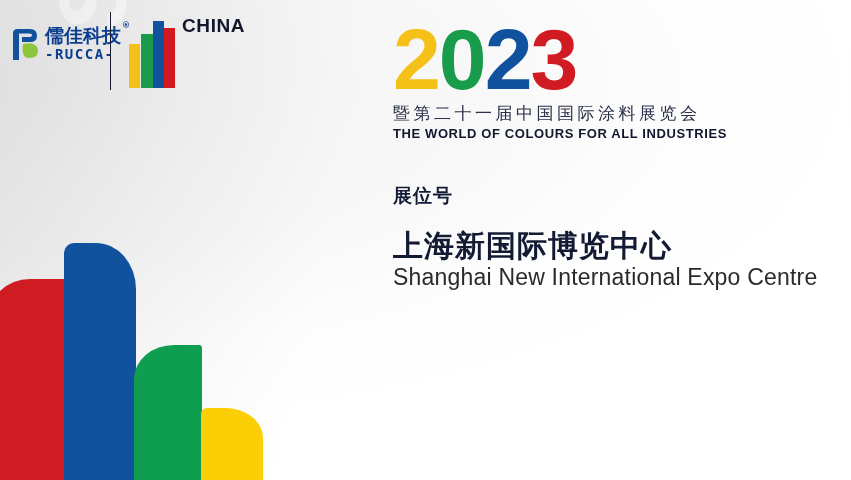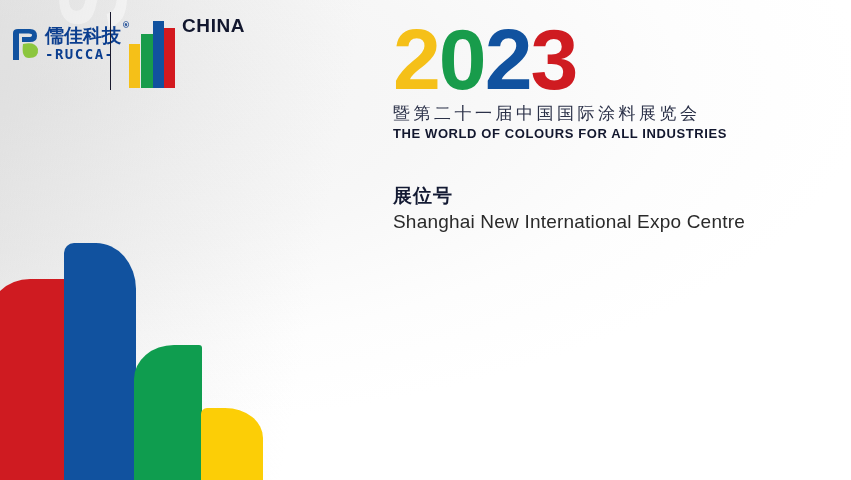--- a/index.html
+++ b/index.html
@@ -127,21 +127,21 @@
     font-size:20px;line-height:1.1;color:#1f8b4d;letter-spacing:.3px;
     font-family:"Liberation Sans", sans-serif;
   }
   .venue-cn{
     margin-top:20px;
     font-size:30px;line-height:1.1;font-weight:bold;color:#131a33;letter-spacing:1px;
     font-family:"DejaVu Sans", sans-serif;
   }
   .venue-en{
     margin-top:3px;
-    font-size:19px;line-height:1.1;color:#2a2a2a;letter-spacing:.2px;
+    font-size:23px;line-height:1.1;color:#2a2a2a;letter-spacing:.2px;
     font-family:"Liberation Sans", sans-serif;
   }
 </style>
 </head>
 <body>
 
 <div id="poster">
 
   <div class="wm-wrap">
     <div class="wm wm-show">SHOW</div>
@@ -194,16 +194,17 @@
     <div class="year">
       <span class="y0">2</span><span class="y1">0</span><span class="y2">2</span><span class="y3">3</span>
     </div>
 
     <div class="subtitle-cn">暨第二十一届中国国际涂料展览会</div>
     <div class="tagline-en">THE WORLD OF COLOURS FOR ALL INDUSTRIES</div>
 
     <div class="booth-label">展位号</div>
 
 
+    <div class="venue-cn">上海新国际博览中心</div>
     <div class="venue-en">Shanghai New International Expo Centre</div>
   </div>
 
 </div>
 
 </body></html>

